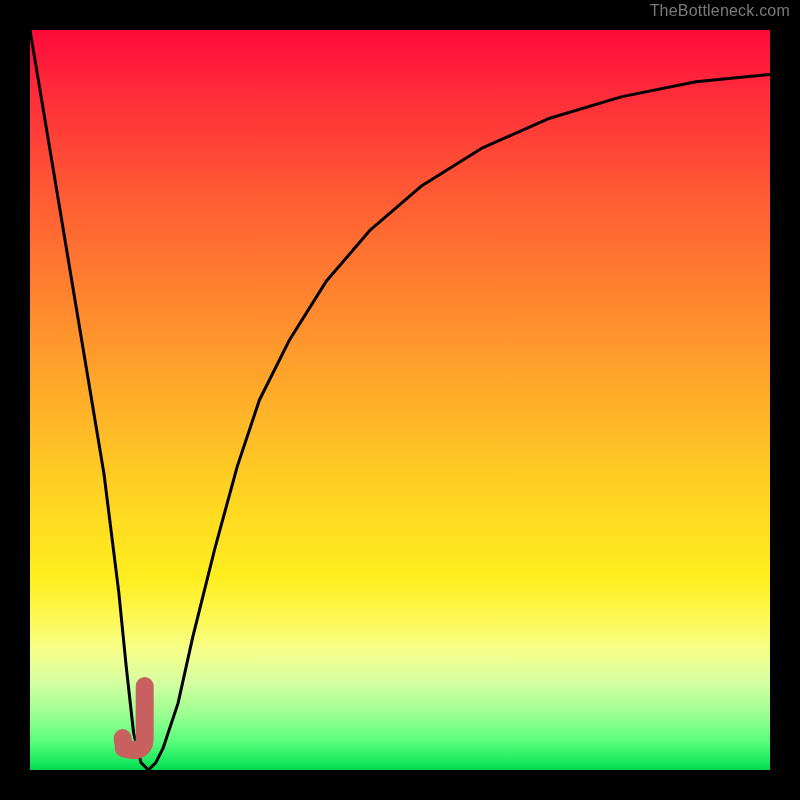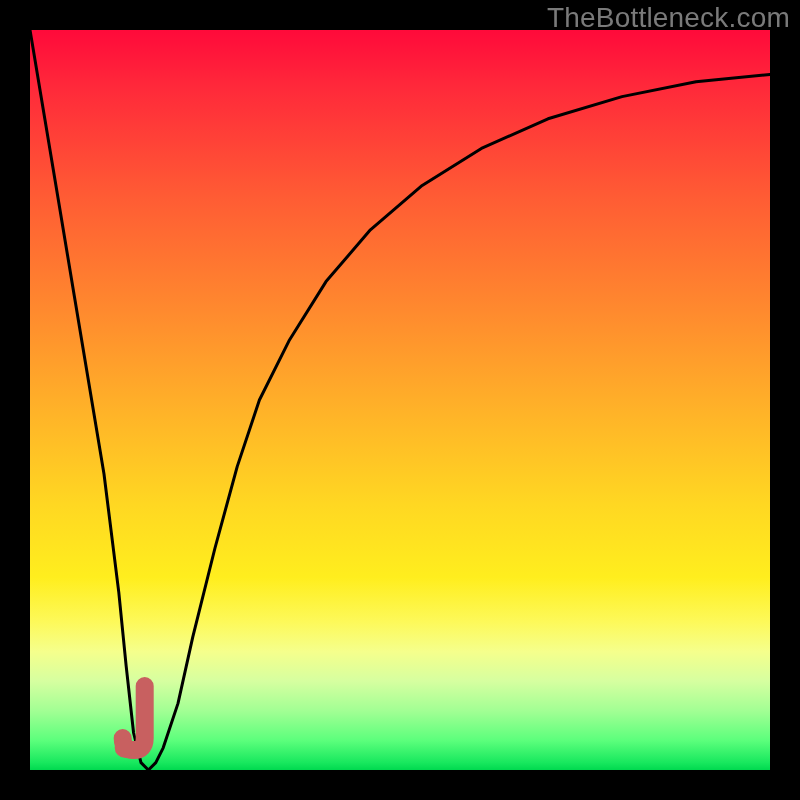--- a/index.html
+++ b/index.html
@@ -15,21 +15,21 @@
     position: relative;
     width: 800px;
     height: 800px;
     background: #000;
   }
   .watermark {
     position: absolute;
     top: 2px;
     right: 10px;
     color: #7a7a7a;
-    font-size: 28px;
+    font-size: 16px;
     font-weight: 400;
     letter-spacing: 0.2px;
     z-index: 5;
     user-select: none;
   }
   .plot-area {
     position: absolute;
     left: 30px;
     top: 30px;
     width: 740px;

